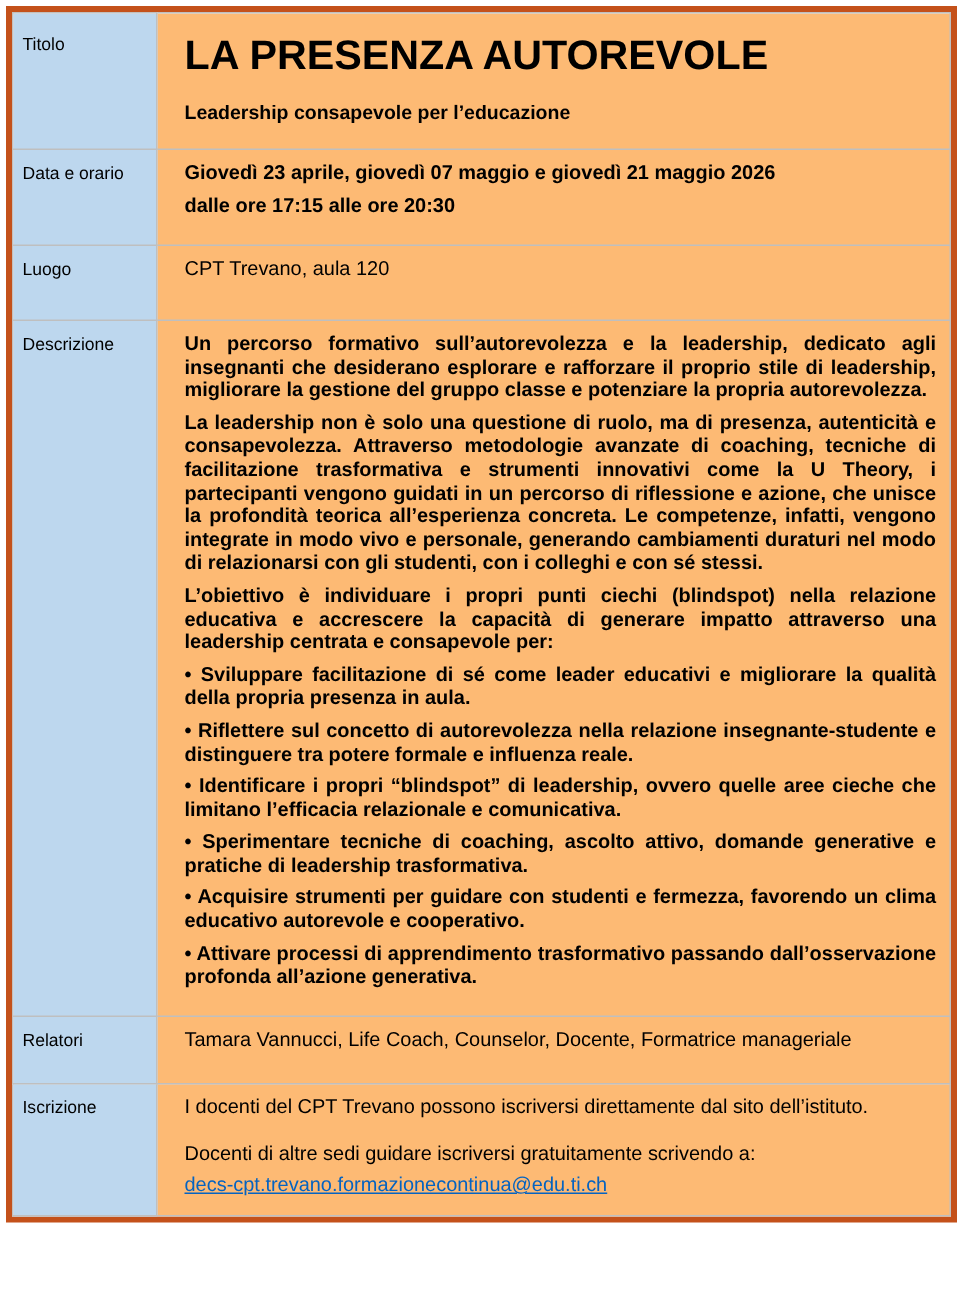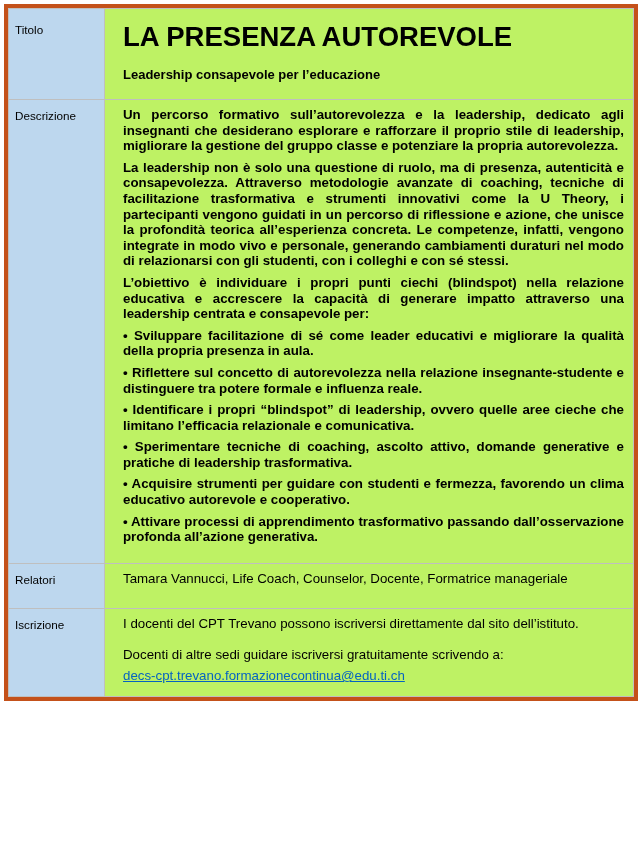--- a/index.html
+++ b/index.html
@@ -39,21 +39,21 @@
     font-weight: normal;
     text-align: left;
     font-size: 11.7px;
     line-height: 14px;
     padding-left: 6px;
     padding-right: 3px;
     padding-top: 9px;
   }
   tr.r-titolo th.label { padding-top: 14px; }
   td.content {
-    background: #bef264;
+    background: #fdba74;
     font-size: 13.3px;
     line-height: 15.6px;
   }
   h1.course-title {
     font-size: 27.5px;
     line-height: 30px;
     font-weight: bold;
     margin: 6px 0 0 0;
     letter-spacing: 0;
   }
@@ -95,21 +95,34 @@
 
     <tbody>
         <tr class="r-titolo">
       <th class="label">Titolo</th>
       <td class="content">
         <h1 class="course-title">LA PRESENZA AUTOREVOLE</h1>
         <h2 class="course-subtitle">Leadership consapevole per l’educazione</h2>
       </td>
     </tr>
 
+    <tr class="r-data">
+      <th class="label">Data e orario</th>
+      <td class="content">
+        <p class="bold-line">Giovedì 23 aprile, giovedì 07 maggio e giovedì 21 maggio 2026</p>
+        <p class="bold-line">dalle ore 17:15 alle ore 20:30</p>
+      </td>
+    </tr>
 
+    <tr class="r-luogo">
+      <th class="label">Luogo</th>
+      <td class="content">
+        <p>CPT Trevano, aula 120</p>
+      </td>
+    </tr>
 
     <tr class="r-desc">
       <th class="label">Descrizione</th>
       <td class="content">
         <p class="just">Un percorso formativo sull’autorevolezza e la leadership, dedicato agli insegnanti che desiderano esplorare e rafforzare il proprio stile di leadership, migliorare la gestione del gruppo classe e potenziare la propria autorevolezza.</p>
         <p class="just">La leadership non è solo una questione di ruolo, ma di presenza, autenticità e consapevolezza. Attraverso metodologie avanzate di coaching, tecniche di facilitazione trasformativa e strumenti innovativi come la U Theory, i partecipanti vengono guidati in un percorso di riflessione e azione, che unisce la profondità teorica all’esperienza concreta. Le competenze, infatti, vengono integrate in modo vivo e personale, generando cambiamenti duraturi nel modo di relazionarsi con gli studenti, con i colleghi e con sé stessi.</p>
         <p class="just">L’obiettivo è individuare i propri punti ciechi (blindspot) nella relazione educativa e accrescere la capacità di generare impatto attraverso una leadership centrata e consapevole per:</p>
         <p class="just">• Sviluppare facilitazione di sé come leader educativi e migliorare la qualità della propria presenza in aula.</p>
         <p class="just">• Riflettere sul concetto di autorevolezza nella relazione insegnante-studente e distinguere tra potere formale e influenza reale.</p>
         <p class="just">• Identificare i propri “blindspot” di leadership, ovvero quelle aree cieche che limitano l’efficacia relazionale e comunicativa.</p>

